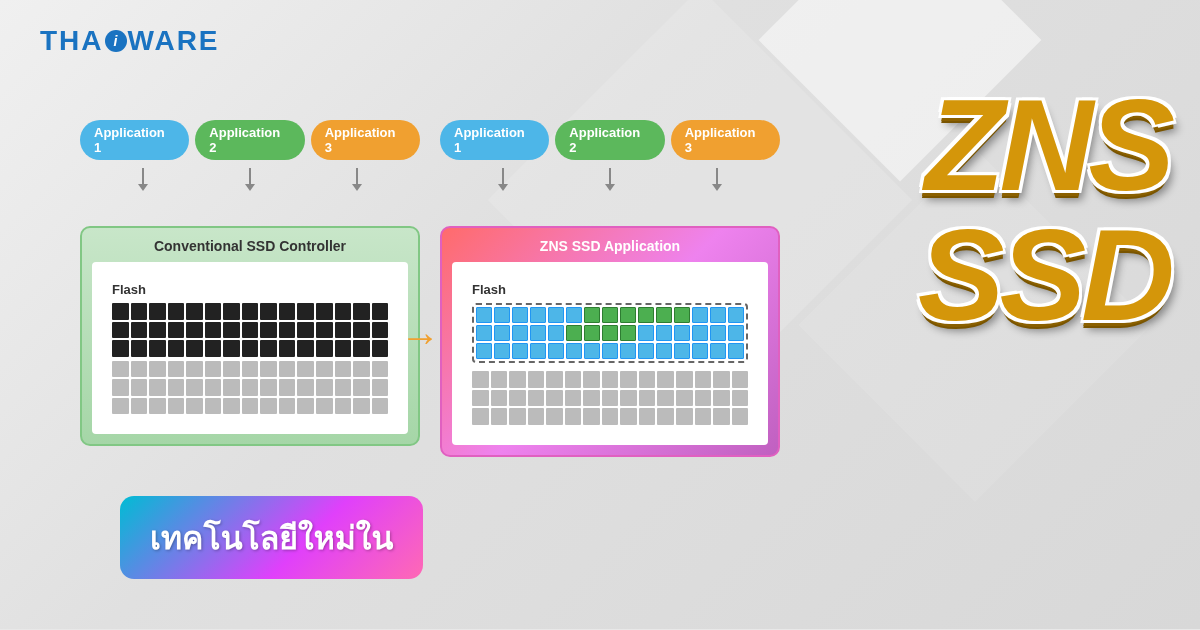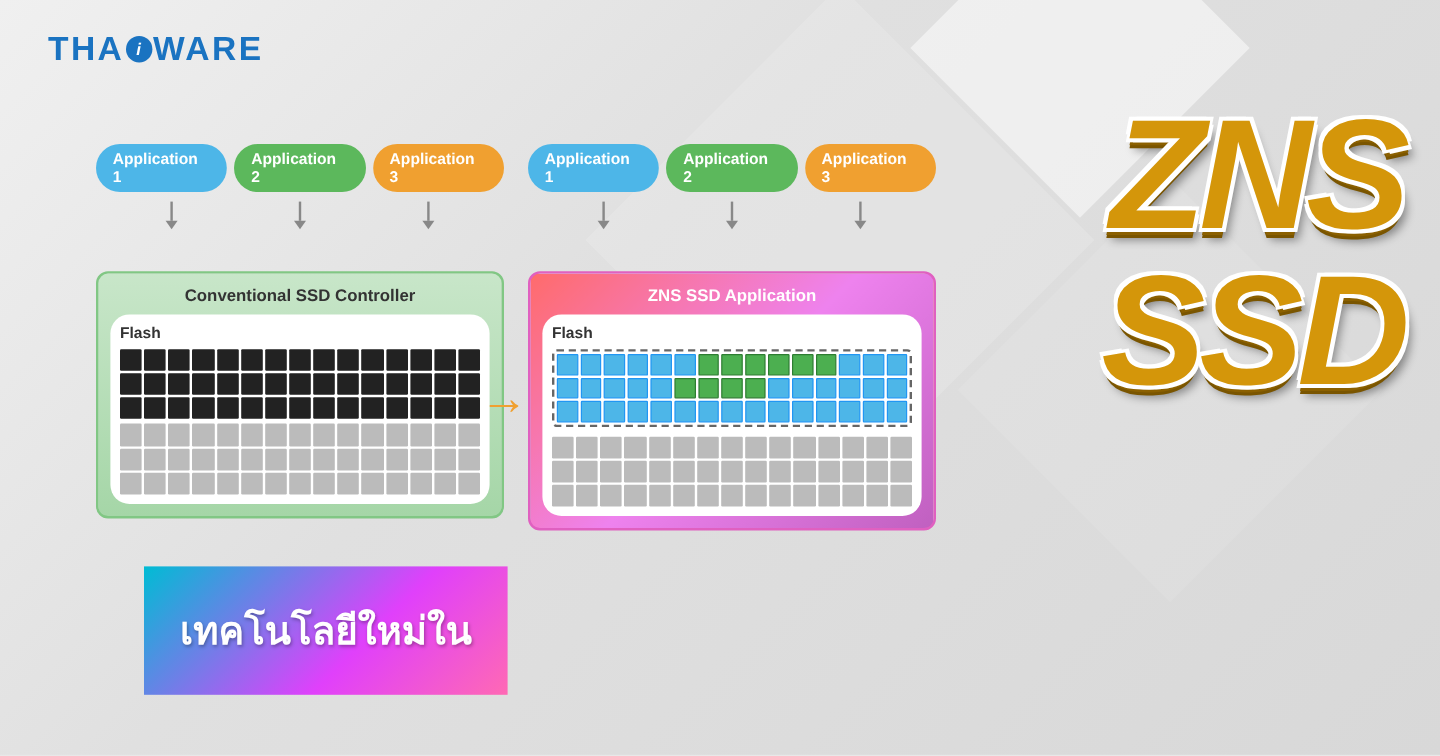--- a/index.html
+++ b/index.html
@@ -82,21 +82,21 @@
       position: absolute;
       top: 120px;
       left: 440px;
       width: 340px;
     }
     
     .app-badges {
       display: flex;
       gap: 6px;
       margin-bottom: 8px;
-      justify-content: space-between;
+      justify-content: flex-end;
     }
     .badge {
       padding: 5px 14px;
       border-radius: 20px;
       color: white;
       font-size: 13px;
       font-weight: bold;
     }
     .badge-blue { background: #4db6e8; }
     .badge-green { background: #5cb85c; }
@@ -123,22 +123,22 @@
       font-weight: bold;
       color: #333;
       margin-bottom: 8px;
     }
     .controller-title-zns {
       color: white;
     }
     
     .flash-area {
       background: white;
-      border-radius: 16px;
-      padding: 8px;
+      border-radius: 4px;
+      padding: 20px;
     }
     .flash-label {
       font-size: 13px;
       font-weight: bold;
       color: #333;
       margin-bottom: 6px;
     }
     
     .blocks-grid {
       display: grid;
@@ -205,22 +205,22 @@
       display: flex;
       justify-content: flex-end;
     }
 
     
     .thai-banner {
       position: absolute;
       bottom: 50px;
       left: 120px;
       background: linear-gradient(135deg, #00bcd4 0%, #e040fb 60%, #ff69b4 100%);
-      border-radius: 0;
-      padding: 28px 30px;
+      border-radius: 14px;
+      padding: 16px 30px;
       text-align: center;
     }
     .thai-text {
       font-size: 32px;
       font-weight: bold;
       color: white;
       text-shadow: 1px 1px 3px rgba(0,0,0,0.3);
     }
 
     .arrows-container {

